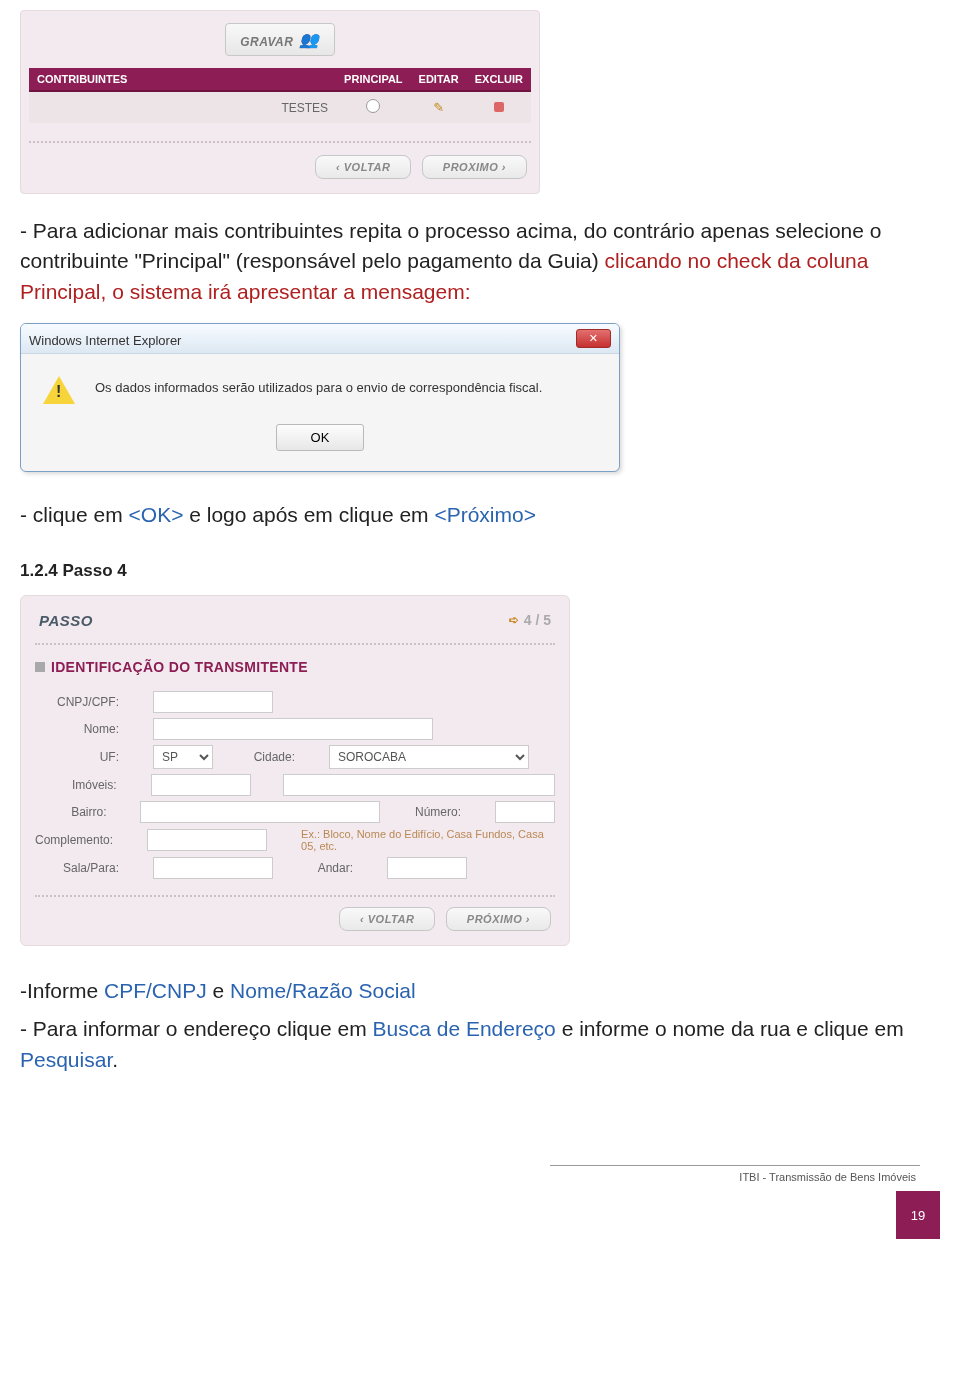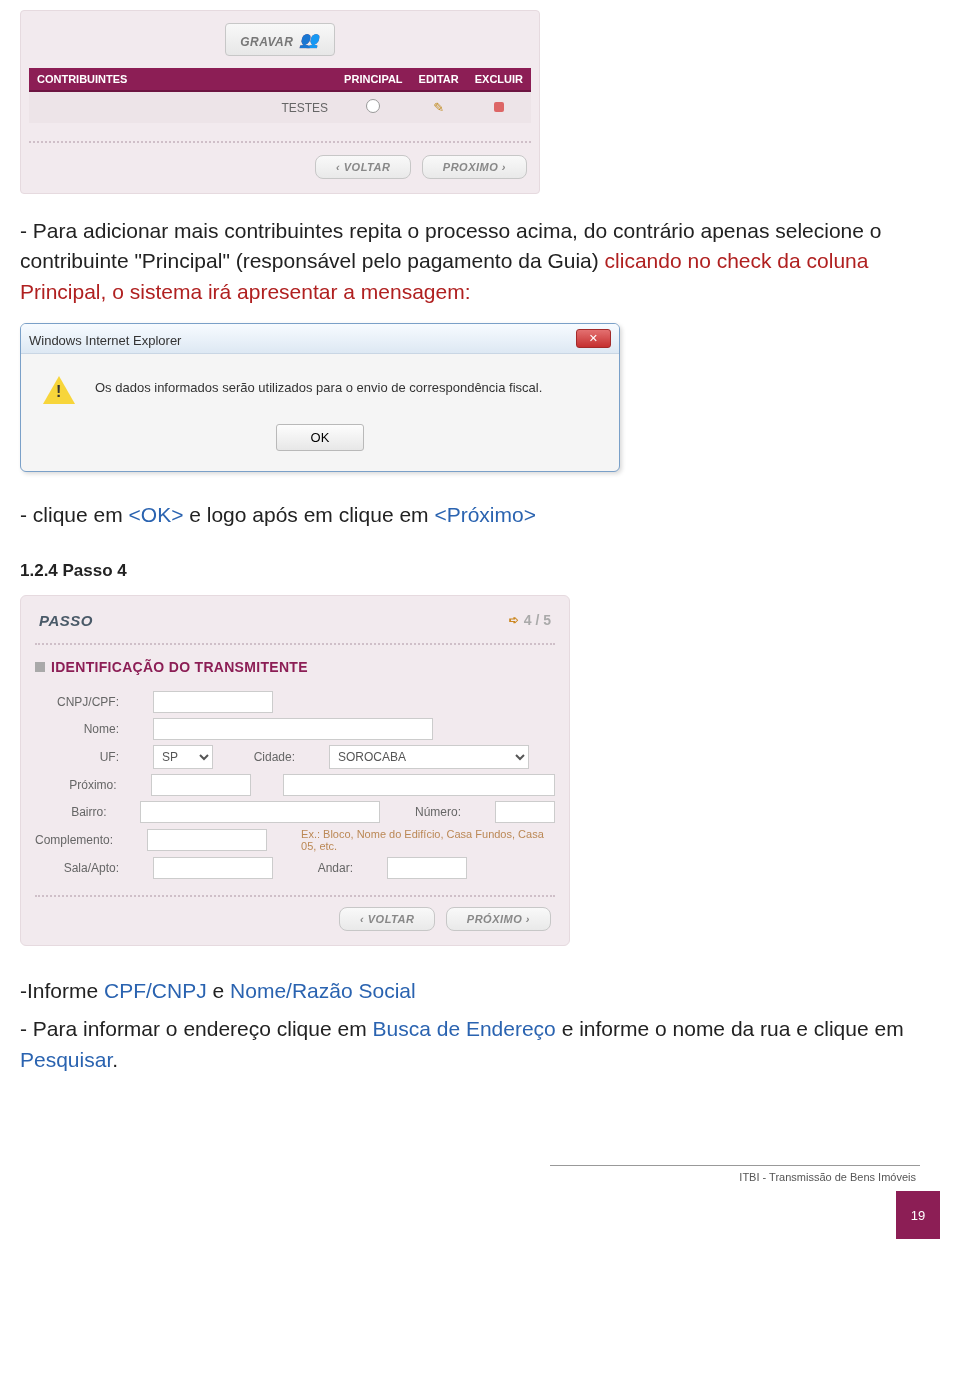--- a/index.html
+++ b/index.html
@@ -150,37 +150,37 @@
       <label>Nome:</label>
       <input type="text" class="w280" style="">
     </div>
     <div class="form-row">
       <label>UF:</label>
       <select class="w60"><option>SP</option></select>
       <label class="short" style="width:60px">Cidade:</label>
       <select class="w200"><option>SOROCABA</option></select>
     </div>
     <div class="form-row">
-      <label>Próximo:</label>
+      <label>Imóveis:</label>
       <input type="text" class="w100" style="">
       <input type="text" class="w280" style="margin-left: 4px;">
     </div>
     <div class="form-row">
       <label>Bairro:</label>
       <input type="text" class="w280" style="">
       <label class="short" style="width:68px">Número:</label>
       <input type="text" class="w60" style="">
     </div>
     <div class="form-row">
       <label>Complemento:</label>
       <input type="text" class="w120" style="">
       <span class="hint">Ex.: Bloco, Nome do Edifício, Casa Fundos, Casa 05, etc.</span>
     </div>
     <div class="form-row">
-      <label>Sala/Apto:</label>
+      <label>Sala/Para:</label>
       <input type="text" class="w120" style="">
       <label class="short">Andar:</label>
       <input type="text" class="w80" style="">
     </div>
 
     <hr class="dotted-sep" style="margin:16px 0 8px">
     <div class="nav-btns">
       <span class="nav-btn">
           <span>‹  VOLTAR</span>
         </span>

